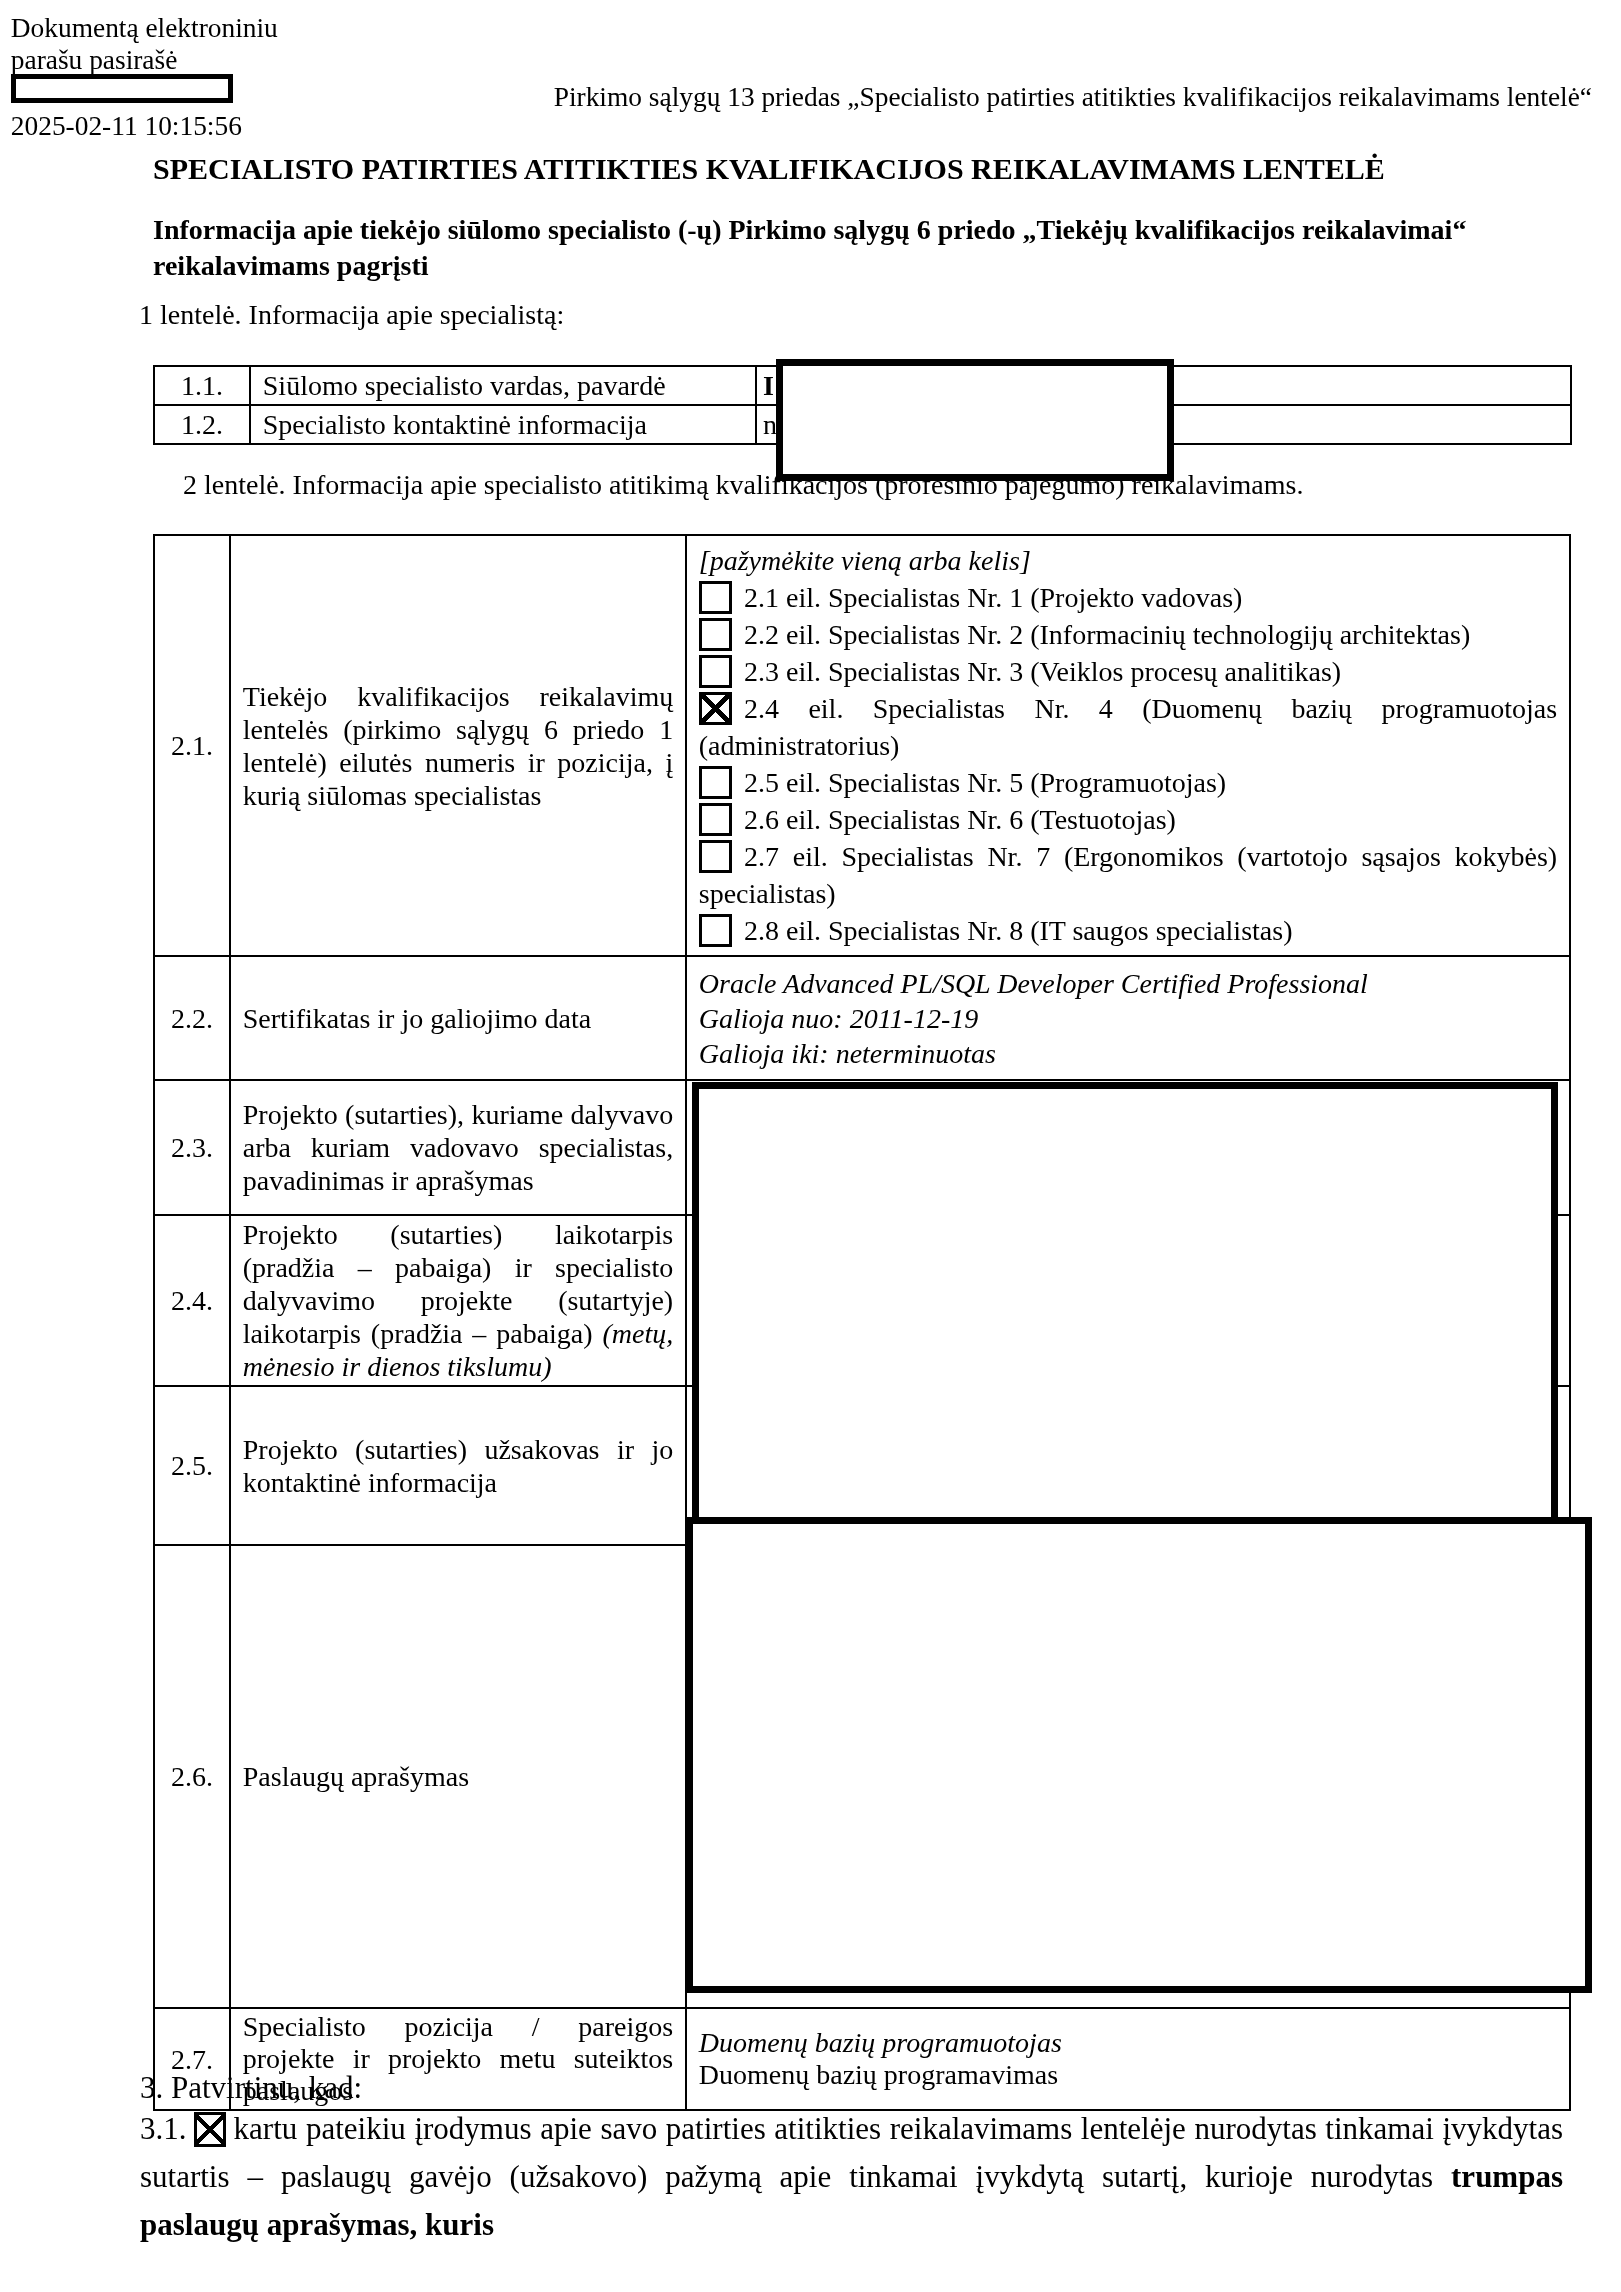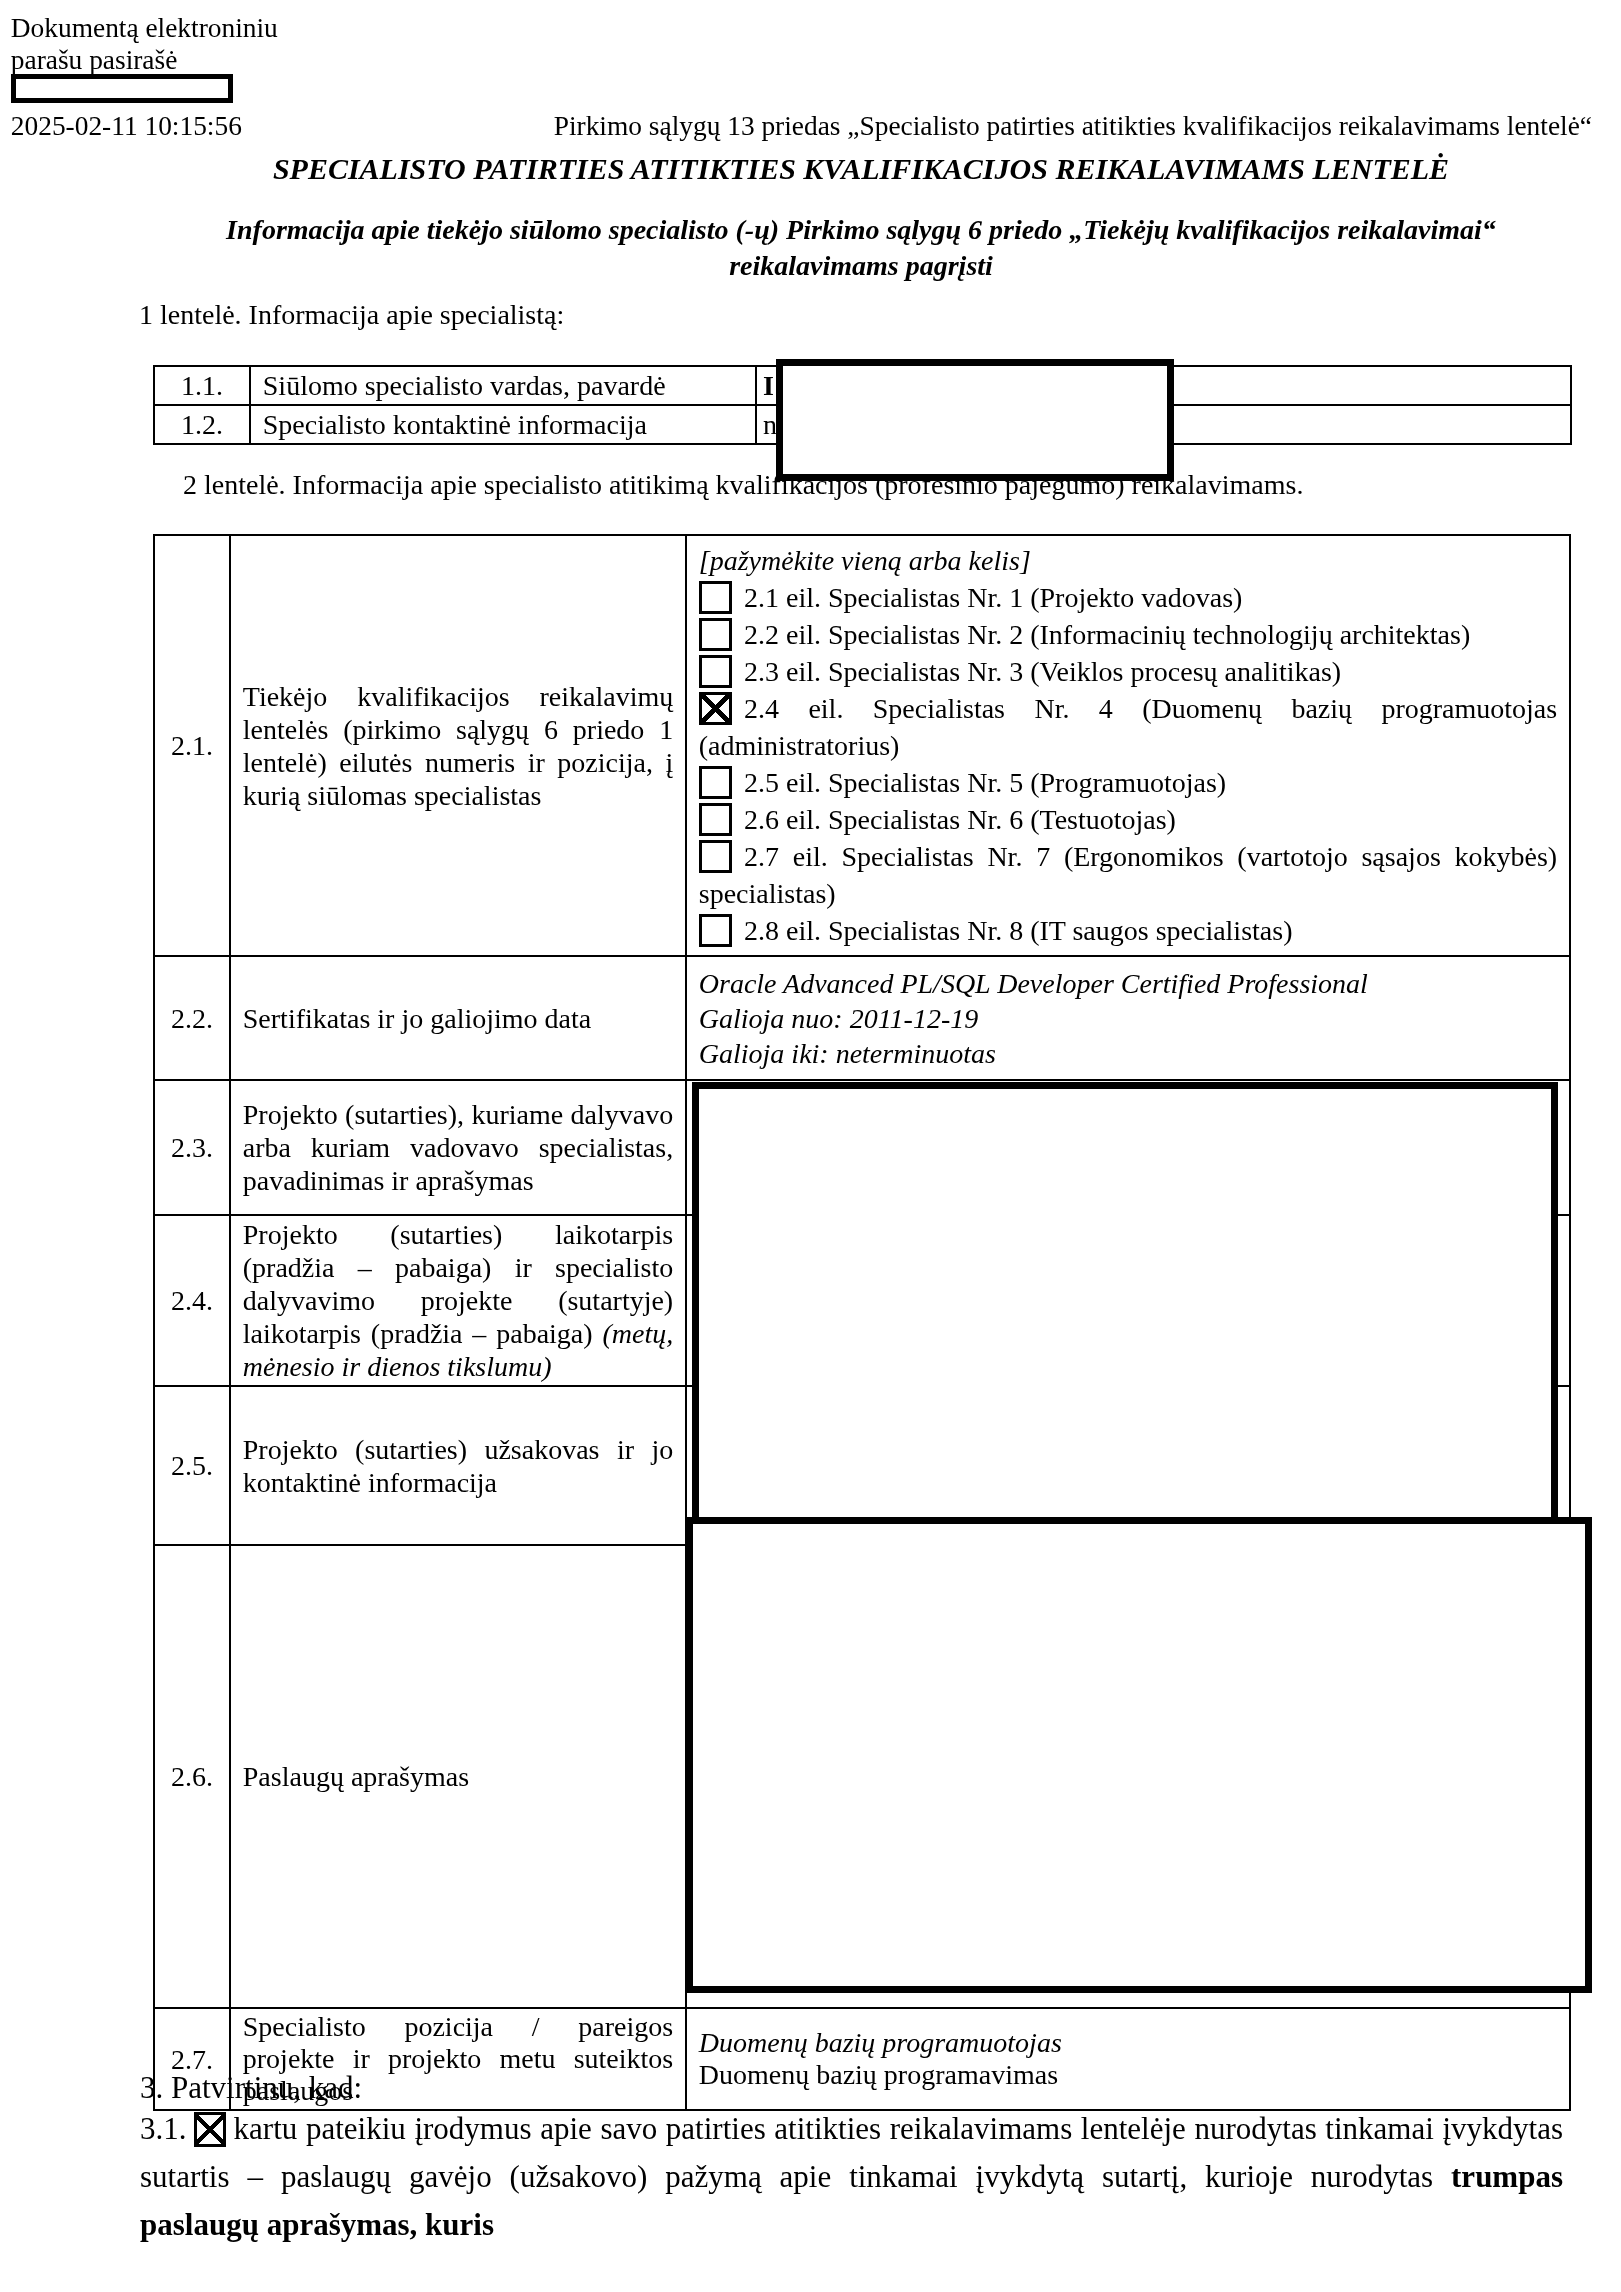--- a/index.html
+++ b/index.html
@@ -2,21 +2,21 @@
 <html><head>
 <meta charset="utf-8">
 <style>
   html,body{margin:0;padding:0;background:#fff;}
   #page{position:relative;width:1621px;height:2293px;background:#ffffff;
         font-family:"Liberation Serif",serif;color:#000;overflow:hidden;padding-left:32px;}
   .abs{position:absolute;}
   .nowrap{white-space:nowrap;}
   .b{font-weight:bold;}
   .i{font-style:italic;}
-  .center{text-align:center;font-style:italic;}
+  .center{text-align:left;}
   .just{text-align:justify;}
 
   
   .sig{font-size:27.4px;line-height:32px;}
   .sig-box{position:absolute;left:10.8px;top:74px;width:222px;height:29px;
            border:5.9px solid #000;background:#fff;box-sizing:border-box;}
 
   .annex{font-size:27.4px;}
   .title{font-size:30px;}
   .subtitle{font-size:28px;line-height:36px;}
@@ -51,21 +51,21 @@
 
 <div id="page">
 
   <div class="abs sig" style="left:10.8px;top:11.8px;">
     <div>Dokumentą elektroniniu</div>
     <div>parašu pasirašė</div>
   </div>
   <div class="sig-box"></div>
   <div class="abs sig" style="left:10.8px;top:110px;">2025-02-11 10:15:56</div>
 
-  <div class="abs annex nowrap" style="right:61px;top:82px;margin-top:29px;">Pirkimo sąlygų 13 priedas „Specialisto patirties atitikties kvalifikacijos reikalavimams lentelė“</div>
+  <div class="abs annex nowrap" style="right:61px;top:82px;">Pirkimo sąlygų 13 priedas „Specialisto patirties atitikties kvalifikacijos reikalavimams lentelė“</div>
 
   <div class="abs title b center nowrap" style="left:153px;top:152px;width:1416px;">SPECIALISTO PATIRTIES ATITIKTIES KVALIFIKACIJOS REIKALAVIMAMS LENTELĖ</div>
   <div class="abs subtitle b center" style="left:153px;top:212px;width:1416px;">
     <div>Informacija apie tiekėjo siūlomo specialisto (-ų) Pirkimo sąlygų 6 priedo „Tiekėjų kvalifikacijos reikalavimai“</div>
     <div>reikalavimams pagrįsti</div>
   </div>
 
   <div class="abs caption" style="left:139px;top:299px;">1 lentelė. Informacija apie specialistą:</div>
 
   <table class="doc abs" style="left:153px;top:365px;width:1416px;">

